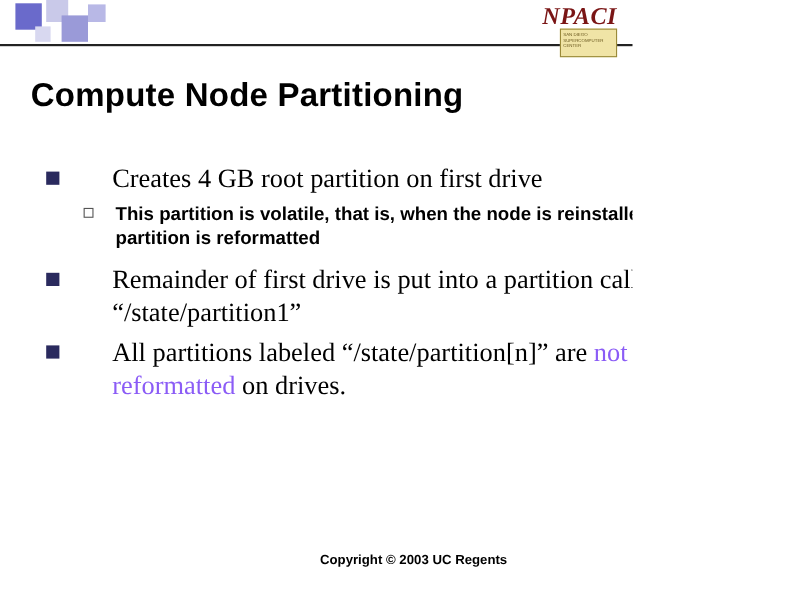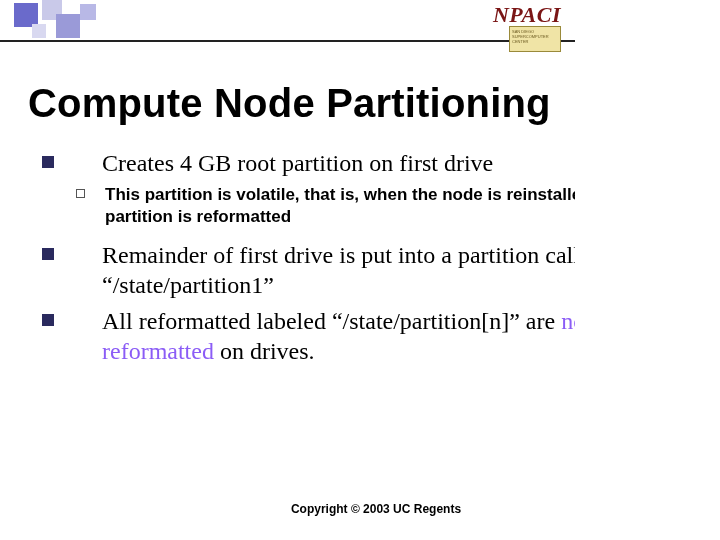--- a/index.html
+++ b/index.html
@@ -14,21 +14,21 @@
   .sq3 { left: 56px; top: 14px; width: 24px; height: 24px; background: #9a9ad8; }
   .sq4 { left: 32px; top: 24px; width: 14px; height: 14px; background: #d8d8f0; }
   .sq5 { left: 80px; top: 4px;  width: 16px; height: 16px; background: #b8b8e6; }
   .rule { position: absolute; top: 40px; left: 0; width: 720px; height: 2px; background: #222; }
 
   
   .logo-npaci { position: absolute; right: 14px; top: 2px; font-family: "Times New Roman", serif; font-style: italic; font-weight: 700; font-size: 22px; color: #7a1515; letter-spacing: 0.5px; }
   .logo-sdsc { position: absolute; right: 14px; top: 26px; width: 52px; height: 26px; border: 1px solid #9a8a3a; background: #f0e4a6; font-size: 4px; line-height: 5px; padding: 2px; color: #6b5a20; }
   .logo-sdsc .a { display:block; }
 
-  .title { position: absolute; left: 28px; top: 81px; font-size: 40px; font-weight: 900; font-family: Arial, sans-serif; letter-spacing: 0.2px; }
+  .title { position: absolute; left: 28px; top: 70px; font-size: 30px; font-weight: 900; font-family: Arial, sans-serif; letter-spacing: 0.2px; }
 
   .content { position: absolute; left: 42px; top: 148px; width: 640px; }
   .b1 { display: flex; align-items: flex-start; margin-bottom: 6px; gap: 34px; }
   .b1 .mark { width: 12px; height: 12px; background: #2a2a5e; margin-top: 8px; margin-right: 14px; flex-shrink: 0; }
   .b1 .txt { font-family: "Times New Roman", serif; font-size: 24px; line-height: 1.25; }
 
   .b2 { display: flex; align-items: flex-start; margin: 6px 0 12px 34px; }
   .b2 .mark { width: 9px; height: 9px; border: 1.5px solid #555; margin-top: 5px; margin-right: 10px; flex-shrink: 0; background: #fff; }
   .b2 .txt { font-family: Arial, sans-serif; font-weight: 700; font-size: 17px; line-height: 1.3; margin-left: 10px; }
 
@@ -69,21 +69,21 @@
 
     <div class="b1">
       <div class="mark"></div>
       <div class="txt">Remainder of first drive is put into a partition called “/state/partition1”</div>
     </div>
 
 
     <div class="b1">
       <div class="mark"></div>
       <div class="txt">
-        <span>All reformatted labeled “/state/partition[n]” are </span><span class="red">not reformatted</span><span> on drives.</span>
+        <span>All partitions labeled “/state/partition[n]” are </span><span class="red">not reformatted</span><span> on drives.</span>
       </div>
     </div>
 
   </div>
 
   <div class="footer">Copyright © 2003 UC Regents</div>
 
 </div>
 
 </body></html>

